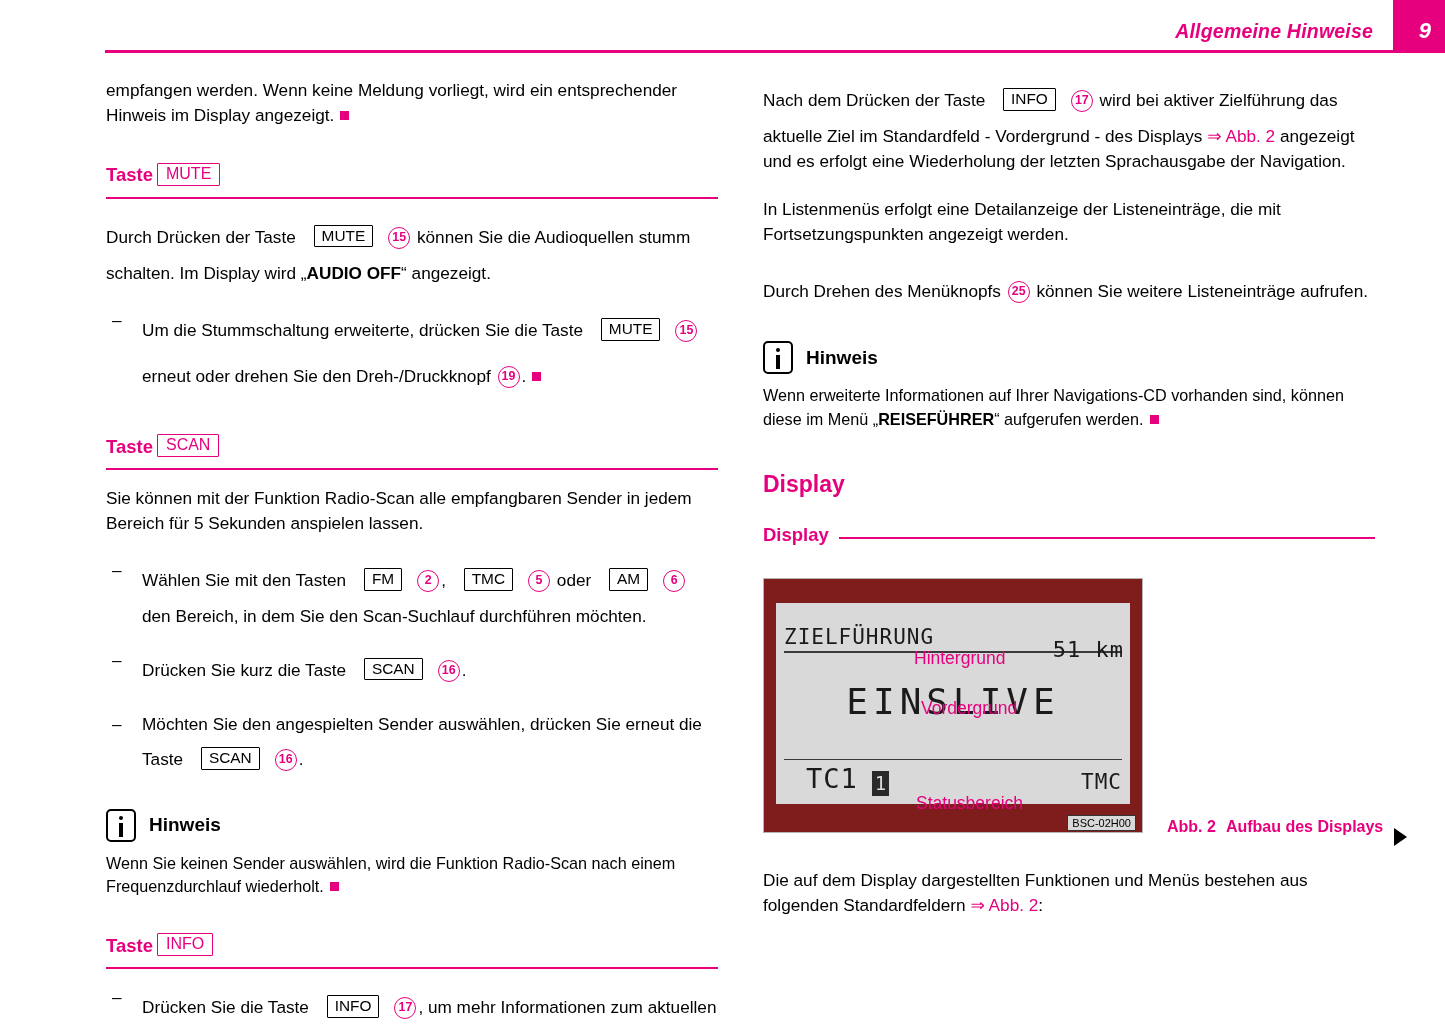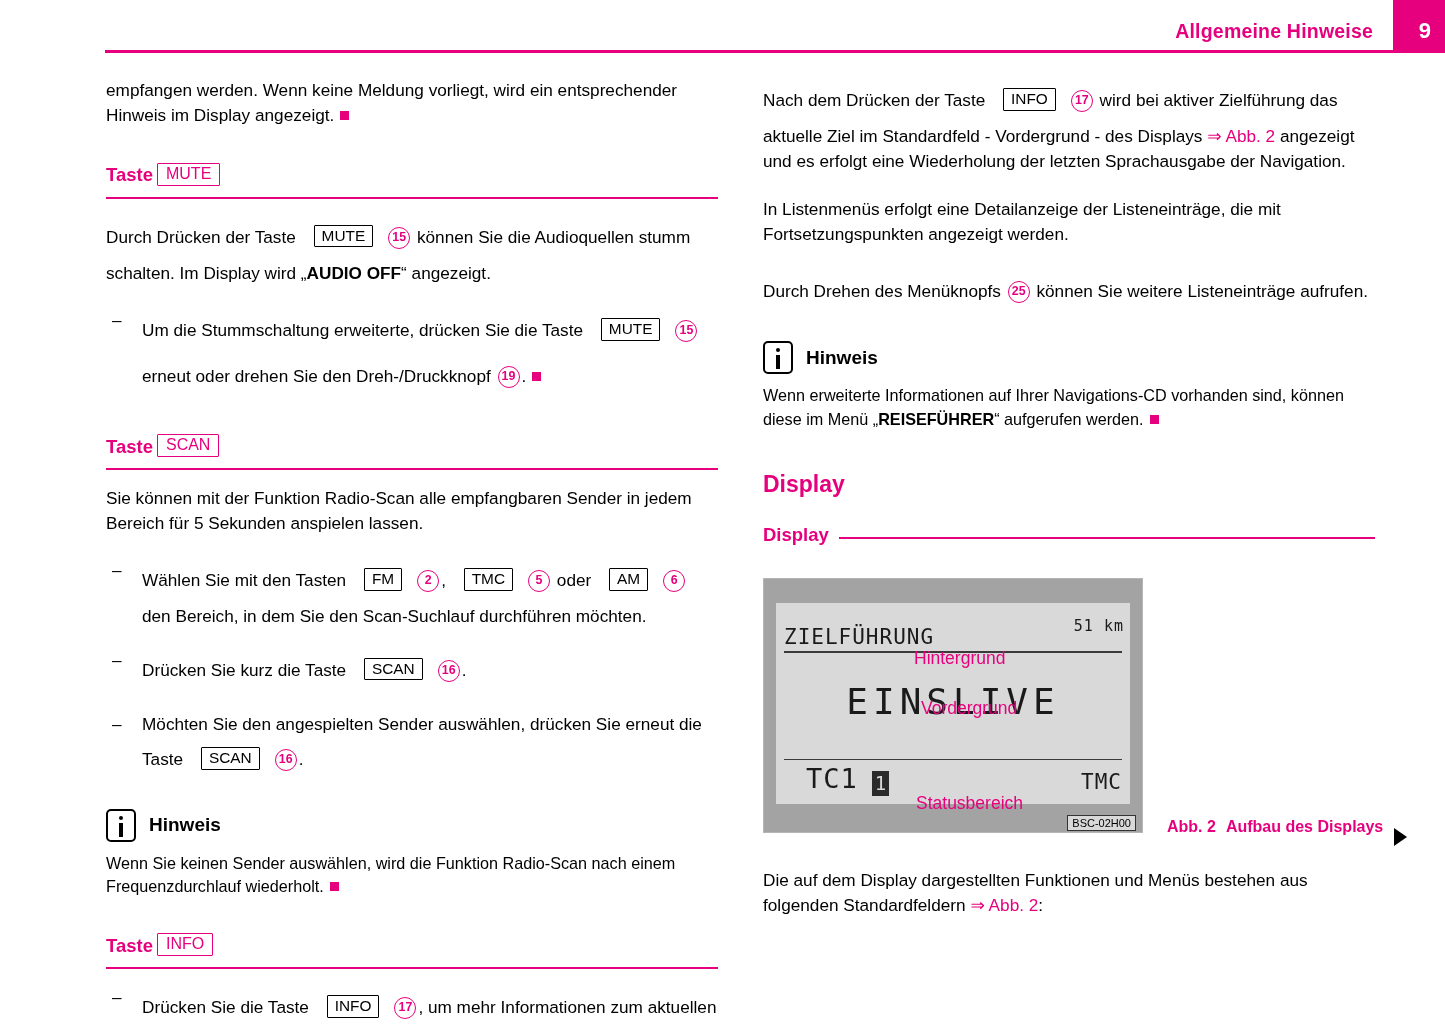--- a/index.html
+++ b/index.html
@@ -21,20 +21,21 @@
     height: 1025px;
   }
 
   
   .header {
     position: absolute;
     top: 0;
     left: 0;
     width: 1445px;
     height: 44px;
+    font-style: italic;
   }
   .header-rule {
     position: absolute;
     left: 105px;
     right: 0;
     top: 50px;
     height: 3px;
     background: #e6007e;
   }
   .header-title {
@@ -256,21 +257,21 @@
     top: 13px;
     height: 1.5px;
     background: #e6007e;
   }
 
   
   .figure {
     position: relative;
     width: 380px;
     height: 255px;
-    background: #a3a3a3;
+    background: #7f1d1d;
     border: 1px solid #b5b5b5;
     box-sizing: border-box;
   }
   .fig-screen {
     position: absolute;
     left: 12px;
     top: 24px;
     right: 12px;
     bottom: 28px;
     background: #d9d9d9;
@@ -282,22 +283,22 @@
     letter-spacing: 2px;
   }
   .seg-top-left {
     left: 8px;
     top: 22px;
     font-size: 21px;
     letter-spacing: 1px;
   }
   .seg-top-right {
     right: 6px;
-    top: 14px;
-    font-size: 15px;
+    top: 34px;
+    font-size: 22px;
     letter-spacing: 1px;
   }
   .seg-main {
     left: 0;
     right: 0;
     top: 78px;
     text-align: center;
     font-size: 36px;
     letter-spacing: 5px;
   }

